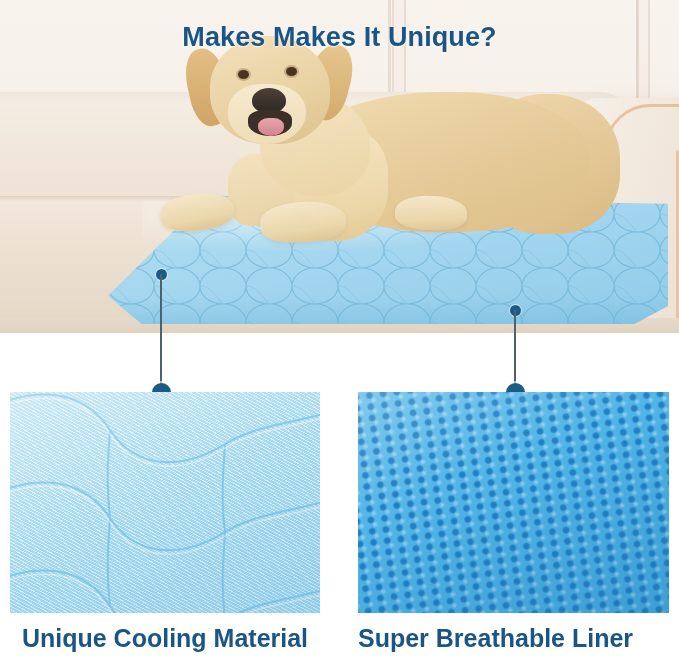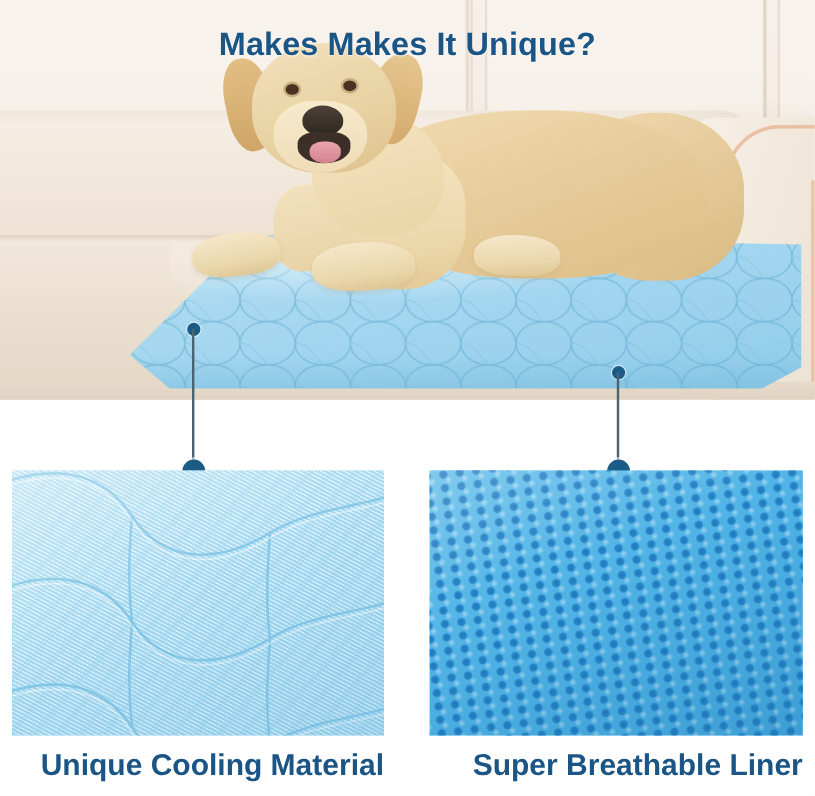--- a/index.html
+++ b/index.html
@@ -126,22 +126,22 @@
   .mesh-shade{position:absolute;inset:0;
     background:linear-gradient(160deg,rgba(255,255,255,.20) 0%,rgba(255,255,255,0) 35%,
                rgba(20,90,140,.14) 100%);}
   .quilt-shade{position:absolute;inset:0;
     background:linear-gradient(160deg,rgba(255,255,255,.30) 0%,rgba(255,255,255,0) 45%,
                rgba(110,175,210,.22) 100%);}
 
   
   .caption{position:absolute;top:624px;font-size:25px;font-weight:bold;
     color:#1a5585;white-space:nowrap;}
-  #caption-left{left:10px;width:310px;text-align:right;}
-  #caption-right{left:358px;width:311px;text-align:right;}
+  #caption-left{left:10px;width:310px;text-align:center;}
+  #caption-right{left:358px;width:311px;text-align:left;}
 </style>
 </head>
 <body>
 
 <div id="hero">
 
   <div class="wall"></div>
   <div class="wall-panel" style="left:-40px;top:-20px;width:430px;height:210px;"></div>
   <div class="wall-panel" style="left:404px;top:-26px;width:230px;height:180px;"></div>
   <div class="wall-panel" style="left:648px;top:-20px;width:120px;height:250px;"></div>

